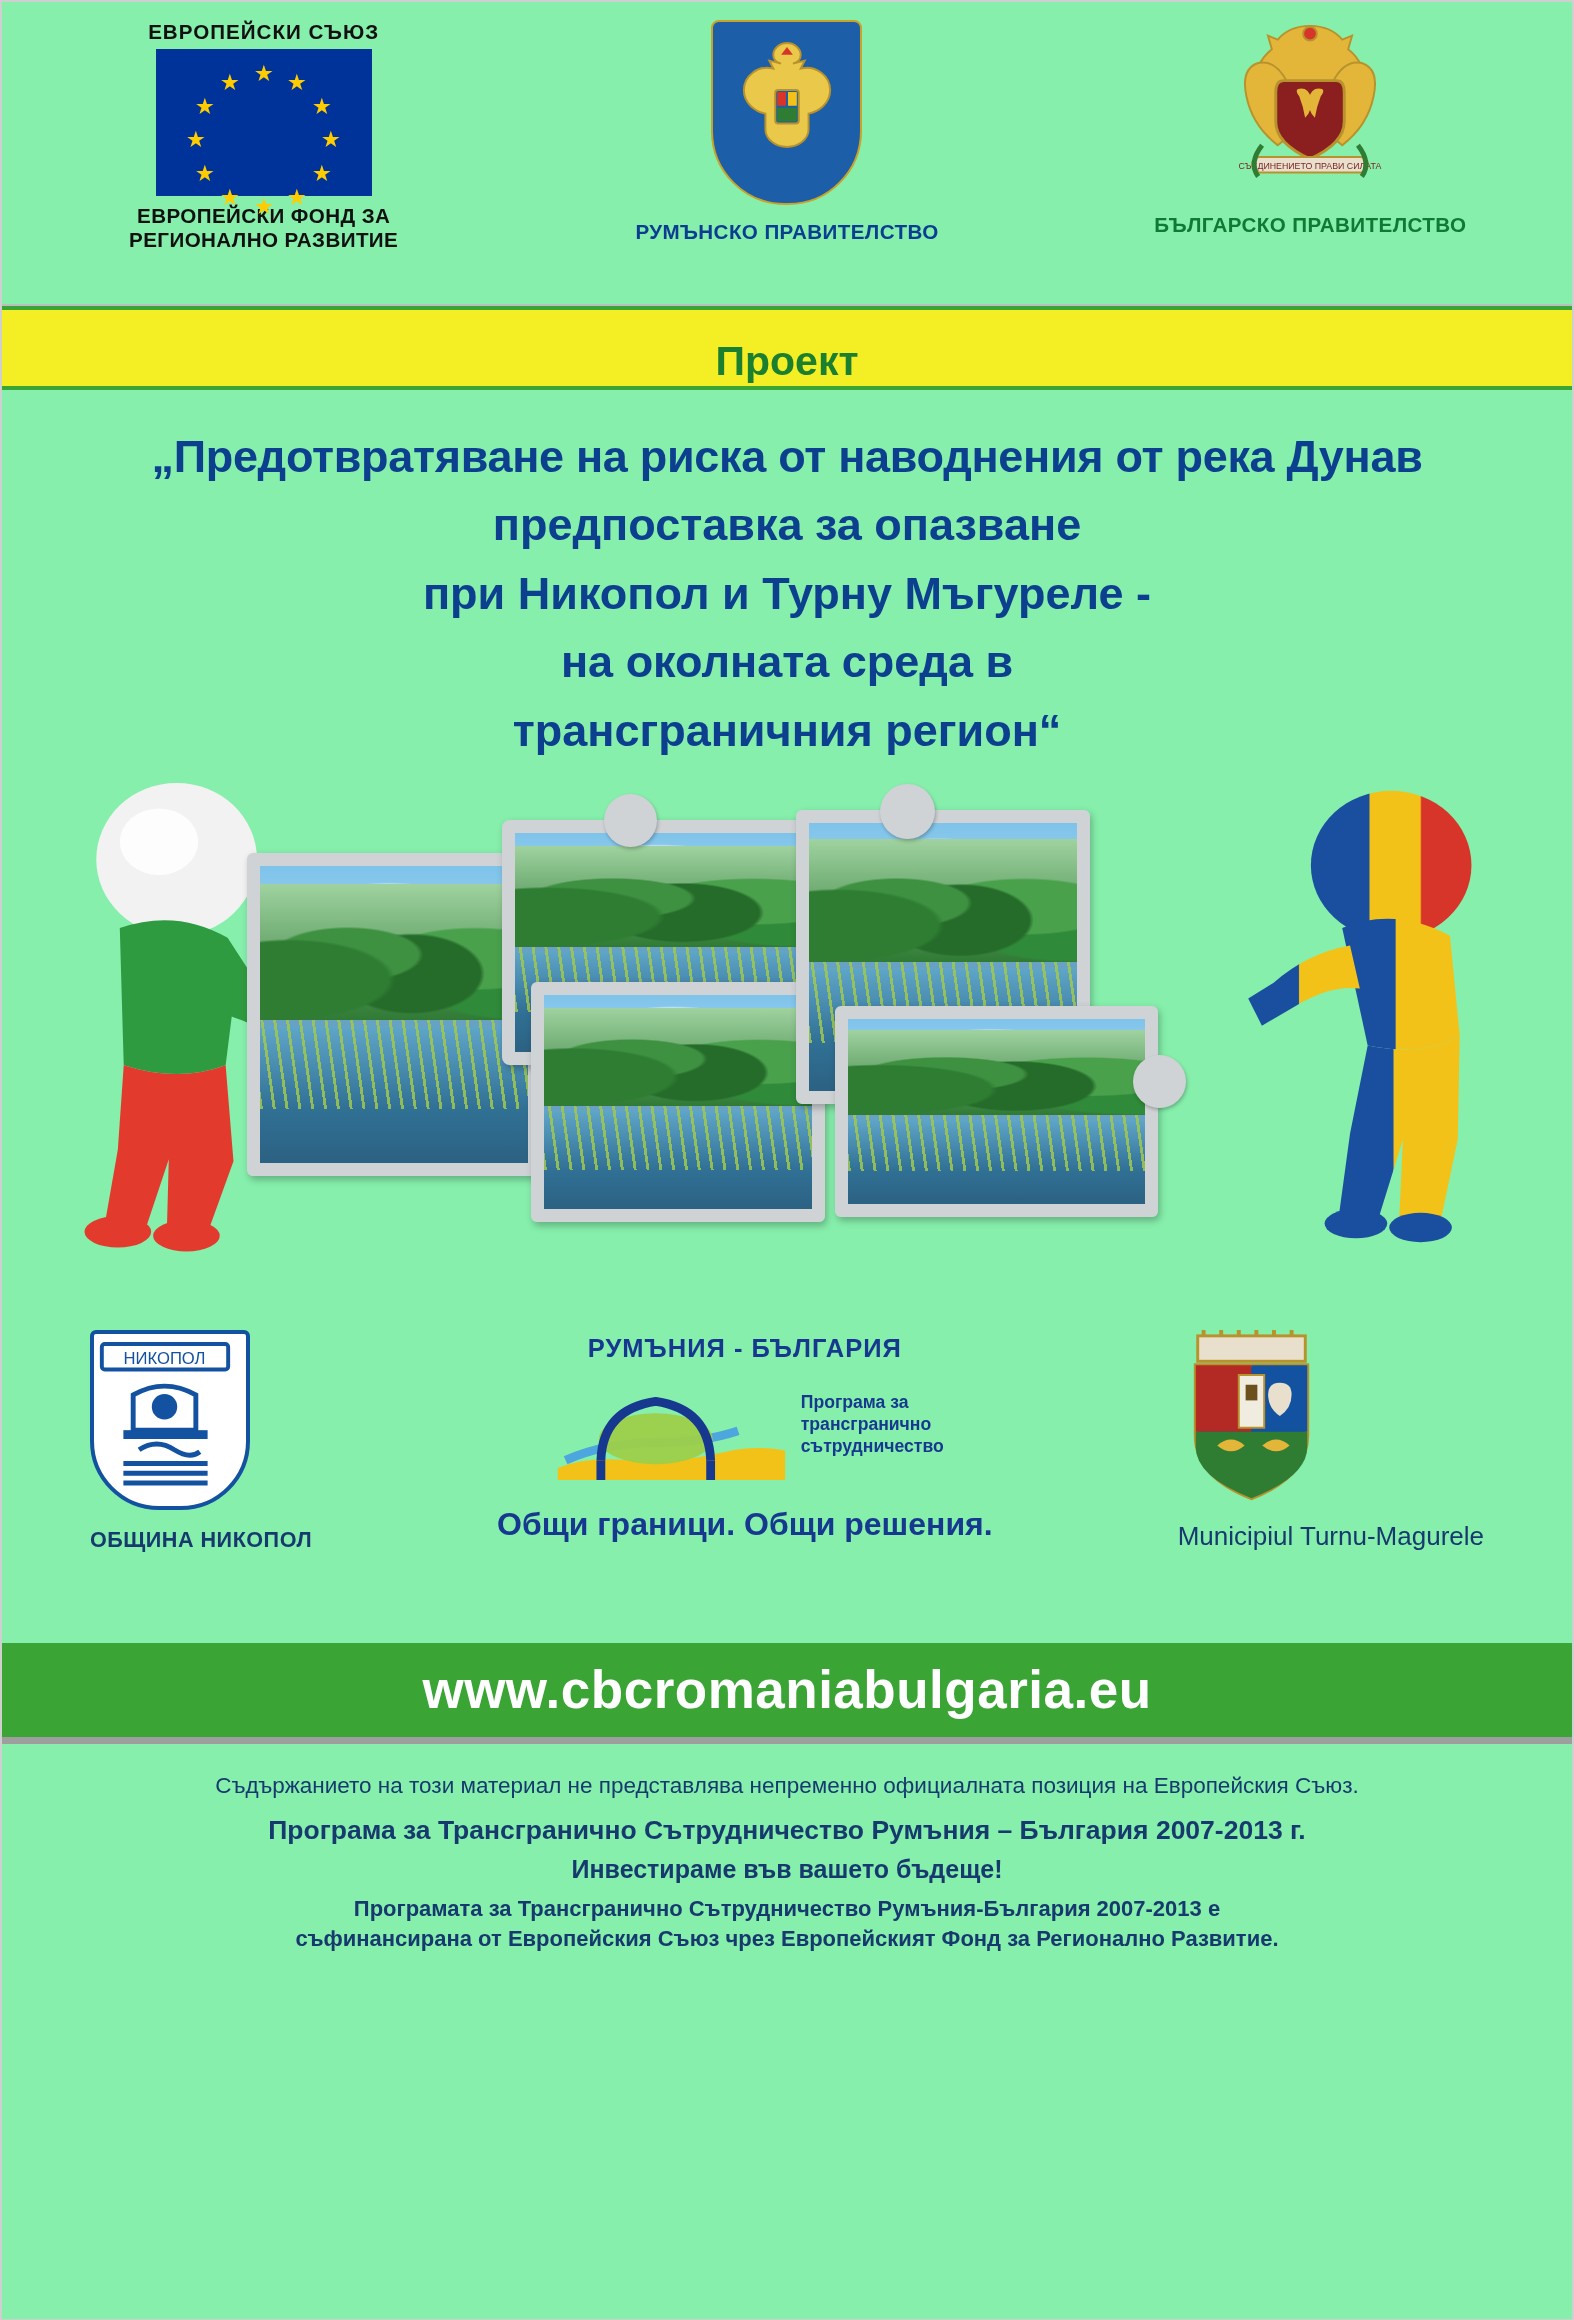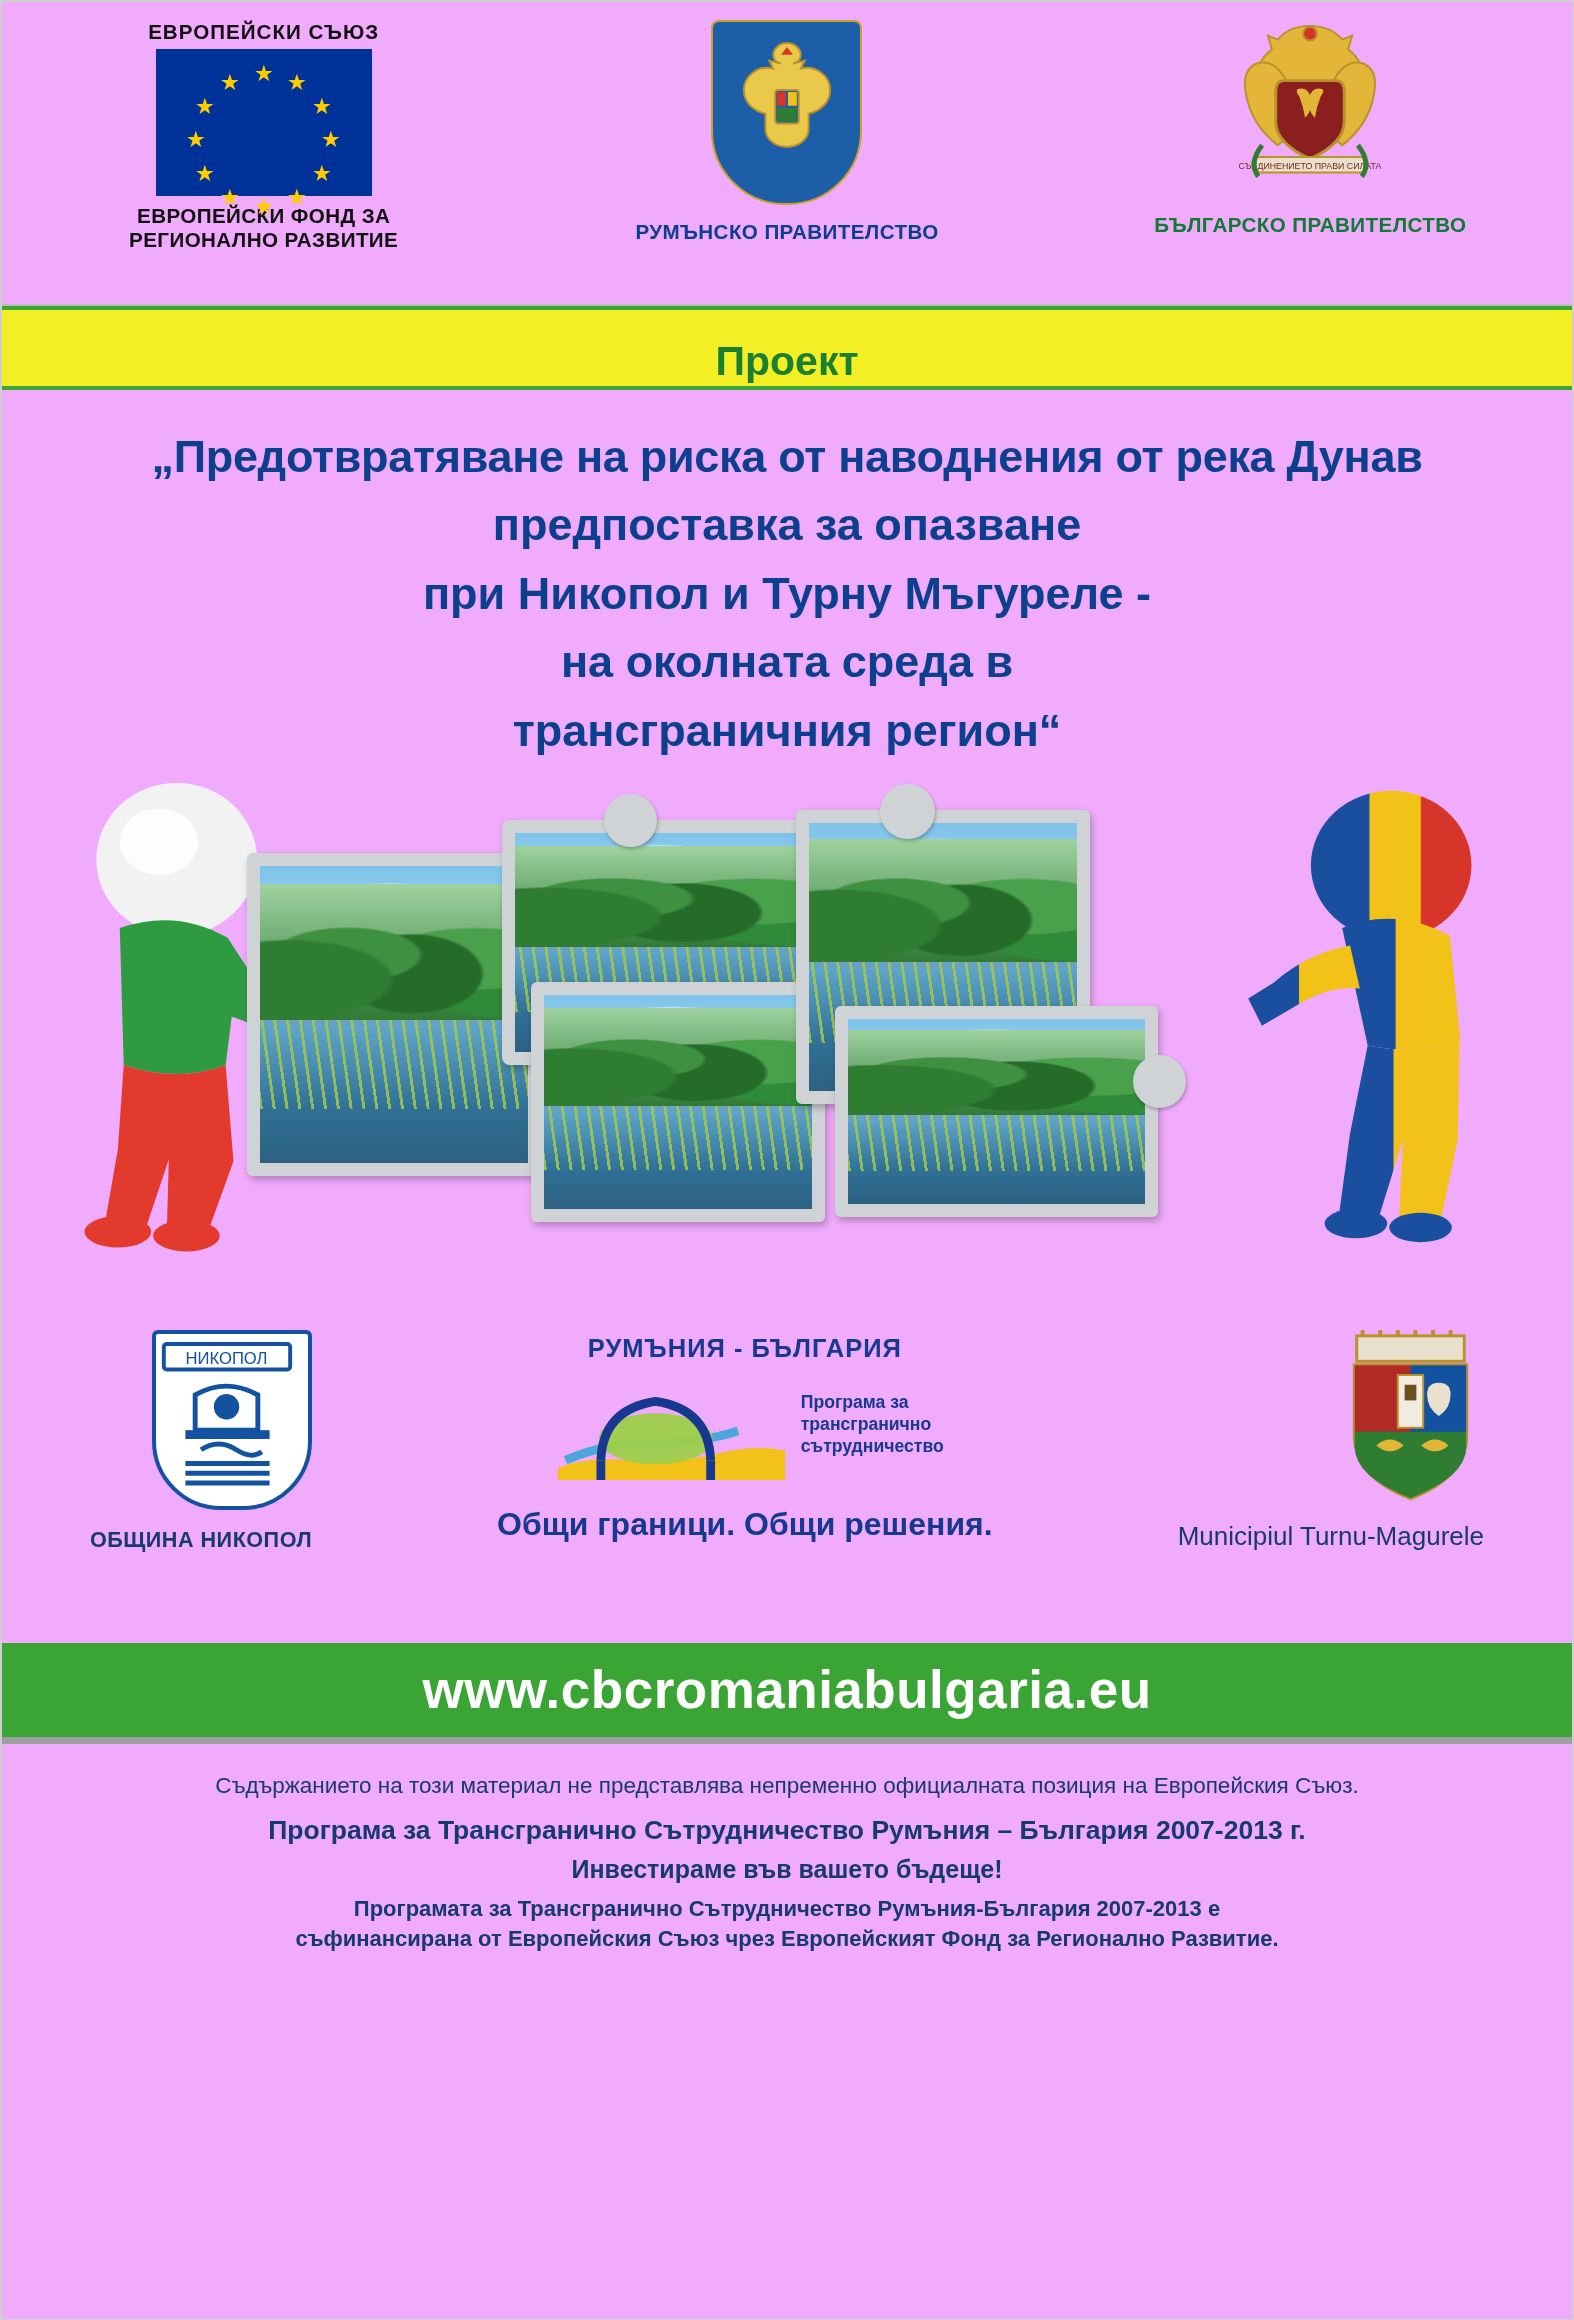--- a/index.html
+++ b/index.html
@@ -7,21 +7,21 @@
     padding: 0;
     background: #ffffff;
   }
   body {
     font-family: "Liberation Sans", sans-serif;
   }
   .poster {
     position: relative;
     width: 1574px;
     height: 2321px;
-    background: #f0abfc;
+    background: #86efac;
     overflow: hidden;
     box-sizing: border-box;
     border: 2.9px solid #cfcfcf;
   }
 
   
   .header {
     position: relative;
     width: 100%;
     height: 304px;
@@ -239,21 +239,21 @@
     height: 323px;
     display: flex;
     align-items: flex-start;
     justify-content: space-between;
     padding: 9.8px 88px 0 88px;
     box-sizing: border-box;
   }
   .logo-col {
     display: flex;
     flex-direction: column;
-    align-items: flex-end;
+    align-items: flex-start;
   }
   .nikopol-shield {
     width: 152px;
     height: 172px;
     border: 4.9px solid #1352a0;
     border-radius: 5.9px 5.9px 69px 69px;
     position: relative;
     background: #fff;
   }
   .nikopol-caption {

